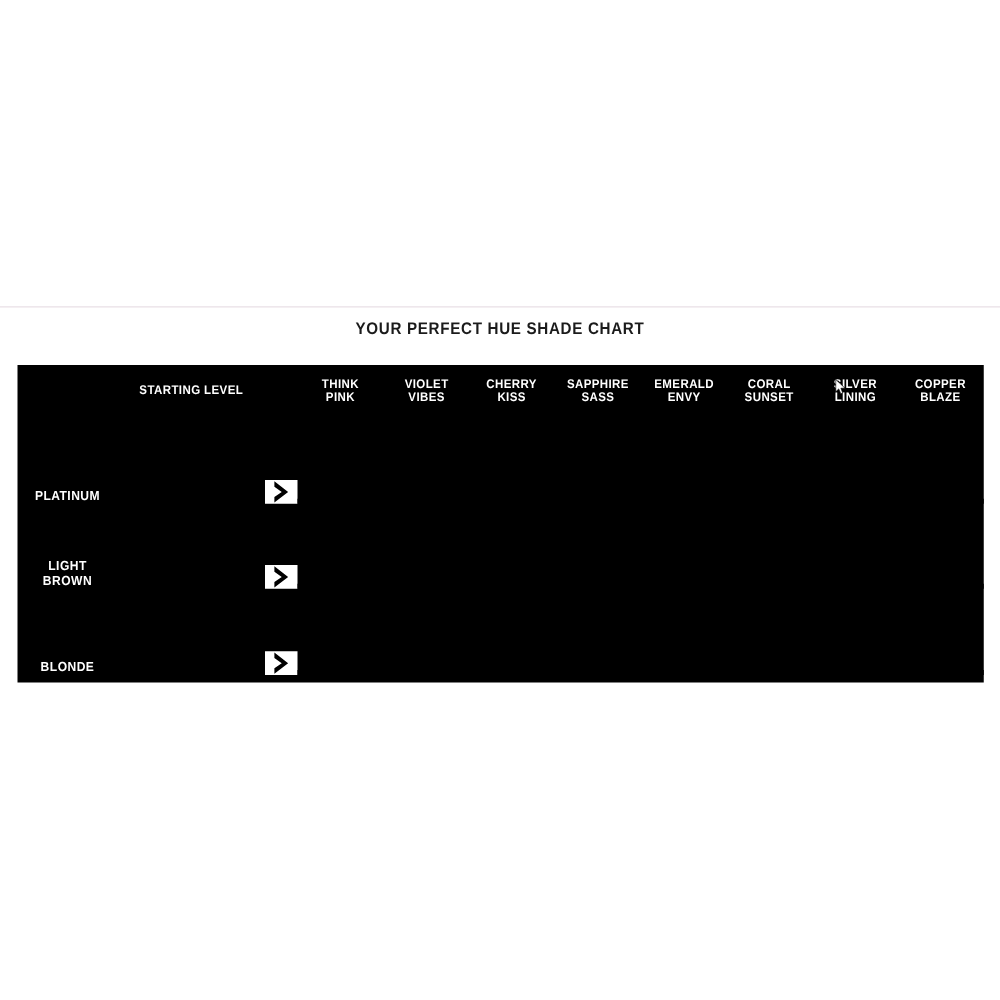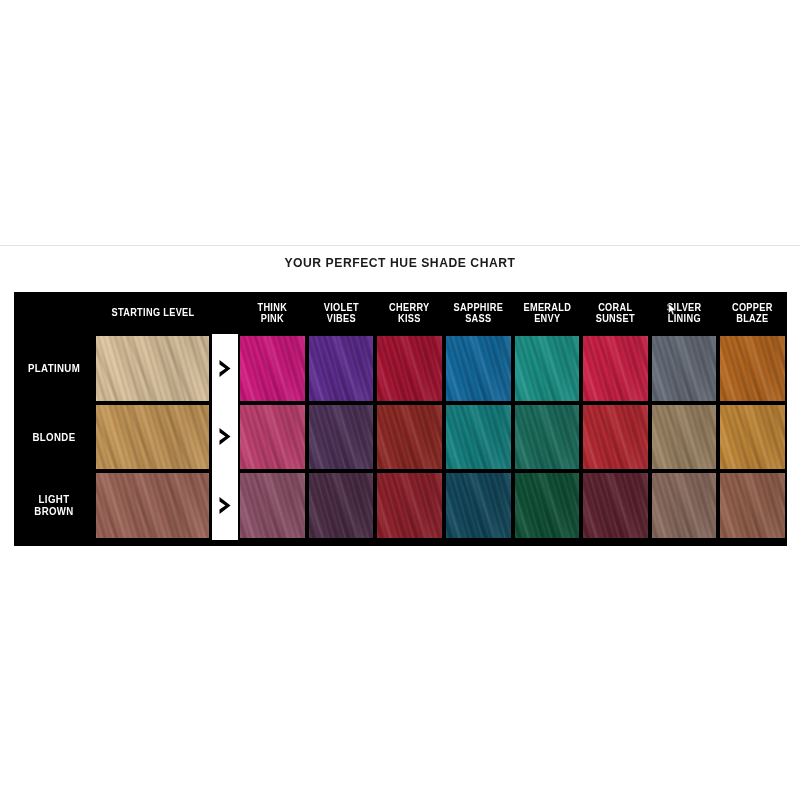--- a/index.html
+++ b/index.html
@@ -89,21 +89,21 @@
   
   .col-label   { width: 80px; flex: 0 0 80px; }
   
   .col-start   { width: 118px; flex: 0 0 118px; }
   
   .col-arrow   { width: 26px;  flex: 0 0 26px; }
   
   .col-shade   { width: 68.6px; flex: 1 1 0; min-width: 0; }
 
   
-  .body-row { height: 68.6px; }
+  .body-row { height: 68.6px; align-items: flex-end; }
 
   .row-label {
     color: #ffffff;
     font-family: "Liberation Sans Narrow", "Liberation Sans", sans-serif;
     font-weight: 700;
     font-size: 10.5px;
     line-height: 12px;
     letter-spacing: 0.4px;
     text-align: center;
     display: flex;
@@ -287,93 +287,93 @@
       <div class="swatch-wrap col-shade">
           <div class="swatch" style="background-color: rgb(100, 107, 119);"></div>
         </div>
       <div class="swatch-wrap col-shade">
           <div class="swatch" style="background-color: rgb(181, 102, 30);"></div>
         </div>
     </div>
 
     <div class="chart-row body-row">
       <div class="row-label col-label">
-        <span>BLONDE</span>
-        <span></span>
+        <span>LIGHT</span>
+        <span>BROWN</span>
       </div>
       <div class="swatch-wrap start-wrap col-start">
-        <div class="swatch" style="background-color: rgb(196, 150, 86);"></div>
+        <div class="swatch" style="background-color: rgb(156, 99, 86);"></div>
       </div>
       <div class="arrow-cell col-arrow">
         <svg class="chev" viewBox="0 0 15 19">
           <path d="M1.5 1 L12.5 9.5 L1.5 18 L1.5 13.6 L7.4 9.5 L1.5 5.4 Z" fill="#000000"></path>
         </svg>
       </div>
       <div class="swatch-wrap col-shade">
-          <div class="swatch" style="background-color: rgb(192, 64, 112);"></div>
-        </div>
-      <div class="swatch-wrap col-shade">
-          <div class="swatch" style="background-color: rgb(77, 50, 88);"></div>
-        </div>
-      <div class="swatch-wrap col-shade">
-          <div class="swatch" style="background-color: rgb(142, 40, 35);"></div>
-        </div>
-      <div class="swatch-wrap col-shade">
-          <div class="swatch" style="background-color: rgb(18, 128, 127);"></div>
-        </div>
-      <div class="swatch-wrap col-shade">
-          <div class="swatch" style="background-color: rgb(26, 109, 92);"></div>
-        </div>
-      <div class="swatch-wrap col-shade">
-          <div class="swatch" style="background-color: rgb(180, 39, 48);"></div>
-        </div>
-      <div class="swatch-wrap col-shade">
-          <div class="swatch" style="background-color: rgb(155, 131, 99);"></div>
-        </div>
-      <div class="swatch-wrap col-shade">
-          <div class="swatch" style="background-color: rgb(193, 135, 54);"></div>
+          <div class="swatch" style="background-color: rgb(140, 81, 104);"></div>
+        </div>
+      <div class="swatch-wrap col-shade">
+          <div class="swatch" style="background-color: rgb(75, 44, 69);"></div>
+        </div>
+      <div class="swatch-wrap col-shade">
+          <div class="swatch" style="background-color: rgb(142, 31, 42);"></div>
+        </div>
+      <div class="swatch-wrap col-shade">
+          <div class="swatch" style="background-color: rgb(17, 72, 92);"></div>
+        </div>
+      <div class="swatch-wrap col-shade">
+          <div class="swatch" style="background-color: rgb(15, 81, 55);"></div>
+        </div>
+      <div class="swatch-wrap col-shade">
+          <div class="swatch" style="background-color: rgb(94, 34, 48);"></div>
+        </div>
+      <div class="swatch-wrap col-shade">
+          <div class="swatch" style="background-color: rgb(138, 107, 94);"></div>
+        </div>
+      <div class="swatch-wrap col-shade">
+          <div class="swatch" style="background-color: rgb(147, 96, 76);"></div>
         </div>
     </div>
 
     <div class="chart-row body-row">
       <div class="row-label col-label">
-        <span>LIGHT</span>
-        <span>BROWN</span>
+        <span>BLONDE</span>
+        <span></span>
       </div>
       <div class="swatch-wrap start-wrap col-start">
-        <div class="swatch" style="background-color: rgb(156, 99, 86);"></div>
+        <div class="swatch" style="background-color: rgb(196, 150, 86);"></div>
       </div>
       <div class="arrow-cell col-arrow">
         <svg class="chev" viewBox="0 0 15 19">
           <path d="M1.5 1 L12.5 9.5 L1.5 18 L1.5 13.6 L7.4 9.5 L1.5 5.4 Z" fill="#000000"></path>
         </svg>
       </div>
       <div class="swatch-wrap col-shade">
-          <div class="swatch" style="background-color: rgb(140, 81, 104);"></div>
-        </div>
-      <div class="swatch-wrap col-shade">
-          <div class="swatch" style="background-color: rgb(75, 44, 69);"></div>
-        </div>
-      <div class="swatch-wrap col-shade">
-          <div class="swatch" style="background-color: rgb(142, 31, 42);"></div>
-        </div>
-      <div class="swatch-wrap col-shade">
-          <div class="swatch" style="background-color: rgb(17, 72, 92);"></div>
-        </div>
-      <div class="swatch-wrap col-shade">
-          <div class="swatch" style="background-color: rgb(15, 81, 55);"></div>
-        </div>
-      <div class="swatch-wrap col-shade">
-          <div class="swatch" style="background-color: rgb(94, 34, 48);"></div>
-        </div>
-      <div class="swatch-wrap col-shade">
-          <div class="swatch" style="background-color: rgb(138, 107, 94);"></div>
-        </div>
-      <div class="swatch-wrap col-shade">
-          <div class="swatch" style="background-color: rgb(147, 96, 76);"></div>
+          <div class="swatch" style="background-color: rgb(192, 64, 112);"></div>
+        </div>
+      <div class="swatch-wrap col-shade">
+          <div class="swatch" style="background-color: rgb(77, 50, 88);"></div>
+        </div>
+      <div class="swatch-wrap col-shade">
+          <div class="swatch" style="background-color: rgb(142, 40, 35);"></div>
+        </div>
+      <div class="swatch-wrap col-shade">
+          <div class="swatch" style="background-color: rgb(18, 128, 127);"></div>
+        </div>
+      <div class="swatch-wrap col-shade">
+          <div class="swatch" style="background-color: rgb(26, 109, 92);"></div>
+        </div>
+      <div class="swatch-wrap col-shade">
+          <div class="swatch" style="background-color: rgb(180, 39, 48);"></div>
+        </div>
+      <div class="swatch-wrap col-shade">
+          <div class="swatch" style="background-color: rgb(155, 131, 99);"></div>
+        </div>
+      <div class="swatch-wrap col-shade">
+          <div class="swatch" style="background-color: rgb(193, 135, 54);"></div>
         </div>
     </div>
 
     <div class="chart-bottom"></div>
   </div>
 
   <svg class="cursor" id="mouse-cursor" viewBox="0 0 9 13" style="left: 668px; top: 303px;">
     <path d="M0.6 0.6 L0.6 10.4 L3.0 8.1 L4.6 12.0 L6.2 11.3 L4.7 7.6 L8.0 7.5 Z" fill="#ffffff" stroke="#000000" stroke-width="0.5"></path>
   </svg>
 

